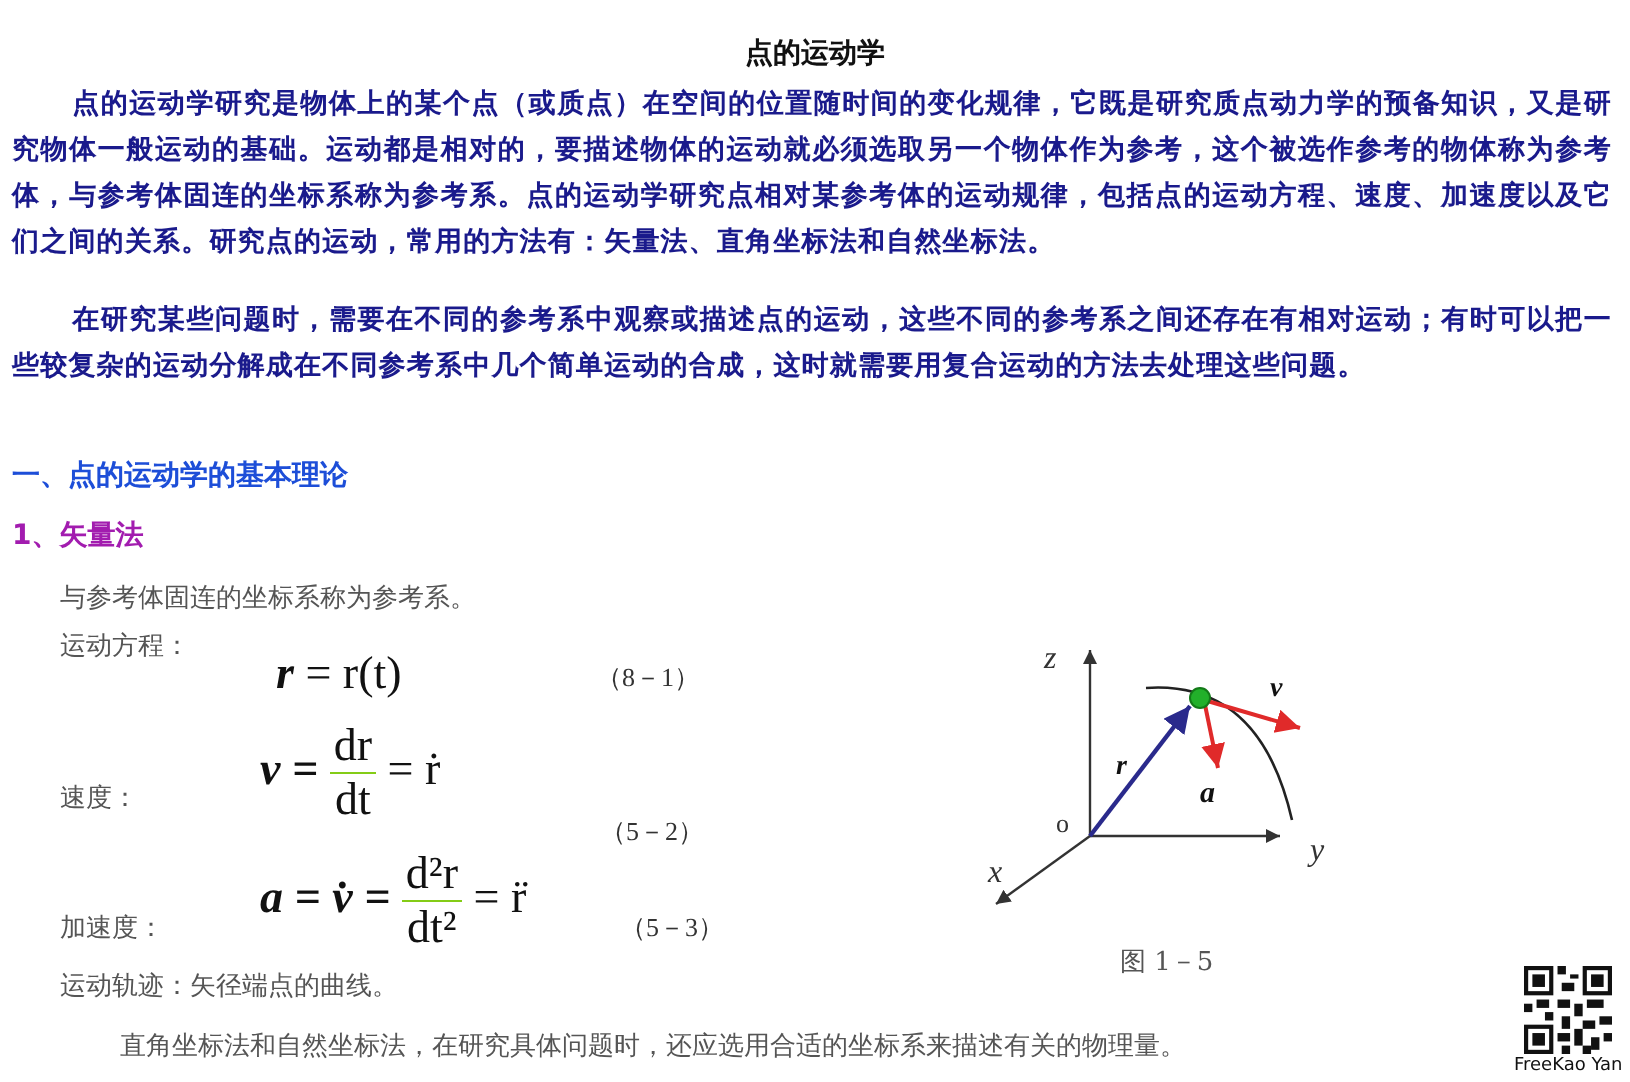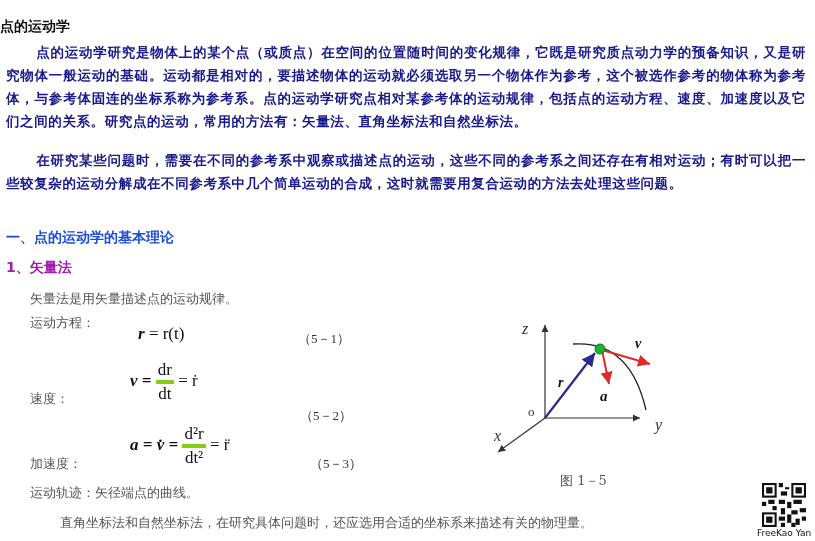--- a/index.html
+++ b/index.html
@@ -1,59 +1,59 @@
 <!DOCTYPE html>
 <html><head>
 <meta charset="utf-8">
 <style>
   html, body { margin:0; padding:0; background:#ffffff; }
   body { width:815px; height:541px; position:relative; overflow:hidden;
          font-family: "DejaVu Serif", "Liberation Serif", serif; color:#222; }
   .abs { position:absolute; }
-  .title { left:0; width:815px; top:18px; font-size:14px; font-weight:bold; color:#111;
+  .title { left:0; width:815px; top:18px; text-align:center; font-size:14px; font-weight:bold; color:#111;
            font-family:"DejaVu Sans", sans-serif; }
   .para { left:6px; width:800px; font-size:13.5px; font-weight:bold; color:#1a1a8c; line-height:23px;
           letter-spacing:0.6px; font-family:"DejaVu Serif", serif; text-align:justify; }
   .para .indent { display:inline-block; width:30px; }
   .h1 { left:6px; top:229px; font-size:14px; font-weight:bold; color:#1d4ed8; font-family:"DejaVu Sans", sans-serif; }
   .h2 { left:6px; top:259px; font-size:14px; font-weight:bold; color:#a21caf; font-family:"DejaVu Sans", sans-serif; }
   .gray { color:#555; font-size:13px; font-family:"DejaVu Serif", serif; }
-  .eq { font-family:"Liberation Serif", serif; font-size:17px; color:#111; }
+  .eq { font-family:"Liberation Serif", serif; font-size:23px; color:#111; }
   .eq b { font-style:italic; }
   .eqnum { font-family:"Liberation Serif", serif; font-size:13px; color:#333; }
   .frac { display:inline-block; vertical-align:middle; text-align:center; }
-  .frac .num { display:block; border-bottom:4px solid #84cc16; padding:0 2px; }
+  .frac .num { display:block; border-bottom:1px solid #84cc16; padding:0 2px; }
   .frac .den { display:block; padding:0 2px; }
   .qr { left:762px; top:483px; width:44px; height:44px; }
   .qr-label { left:757px; top:528px; font-size:9px; font-family:"DejaVu Sans", sans-serif; color:#111; }
 </style>
 </head>
 <body>
 
 <div class="abs title">点的运动学</div>
 
 <div class="abs para" style="top:41px;">
   <span class="indent"></span><span>点的运动学研究是物体上的某个点（或质点）在空间的位置随时间的变化规律，它既是研究质点动力学的预备知识，又是研究物体一般运动的基础。运动都是相对的，要描述物体的运动就必须选取另一个物体作为参考，这个被选作参考的物体称为参考体，与参考体固连的坐标系称为参考系。点的运动学研究点相对某参考体的运动规律，包括点的运动方程、速度、加速度以及它们之间的关系。研究点的运动，常用的方法有：矢量法、直角坐标法和自然坐标法。</span>
 </div>
 
 <div class="abs para" style="top:149px;">
   <span class="indent"></span><span>在研究某些问题时，需要在不同的参考系中观察或描述点的运动，这些不同的参考系之间还存在有相对运动；有时可以把一些较复杂的运动分解成在不同参考系中几个简单运动的合成，这时就需要用复合运动的方法去处理这些问题。</span>
 </div>
 
 <div class="abs h1">一、点的运动学的基本理论</div>
 <div class="abs h2">1、矢量法</div>
 
-<div class="abs gray" style="left:30px; top:290px;">矢量法是用矢量描述点的运动规律。</div>
+<div class="abs gray" style="left:30px; top:290px;">与参考体固连的坐标系称为参考系。</div>
 
 <div class="abs gray" style="left:30px; top:314px;">运动方程：</div>
 <div class="abs eq" style="left:138px; top:324px;">
   <b>r</b>
   <span>= r(t)</span>
 </div>
-<div class="abs eqnum" style="left:298px; top:330px;">（5－1）</div>
+<div class="abs eqnum" style="left:298px; top:330px;">（8－1）</div>
 
 <div class="abs gray" style="left:30px; top:390px;">速度：</div>
 <div class="abs eq" style="left:130px; top:360px;">
   <b>v =</b>
   <span class="frac">
     <span class="num">dr</span>
     <span class="den">dt</span>
   </span>
   <span>= ṙ</span>
 </div>

